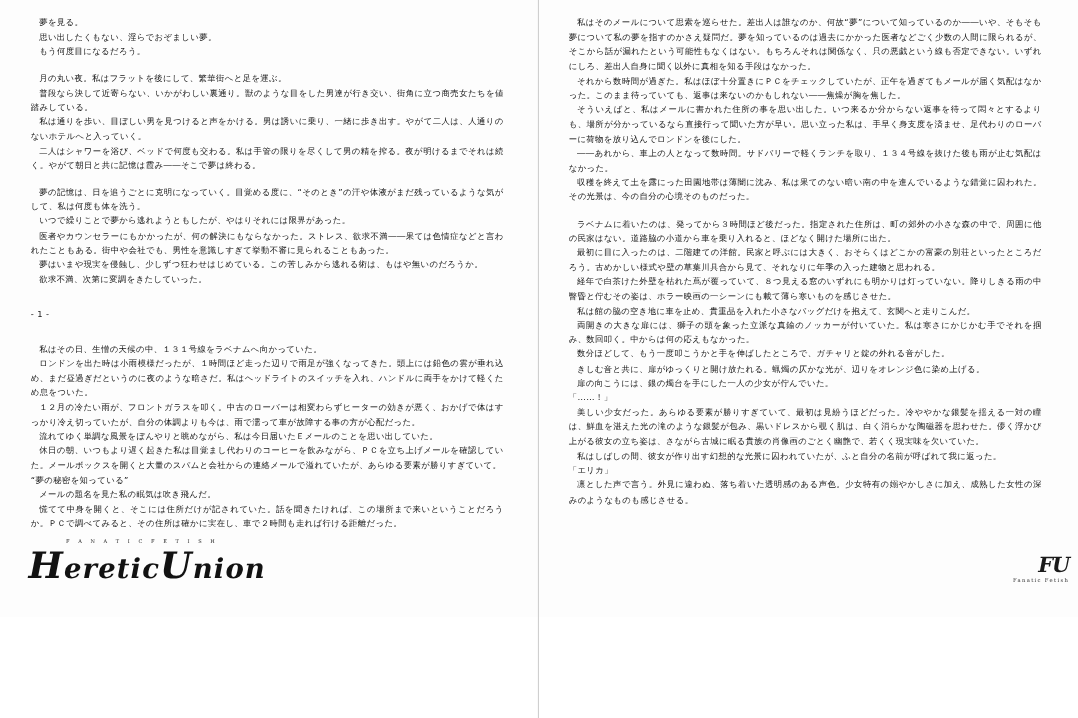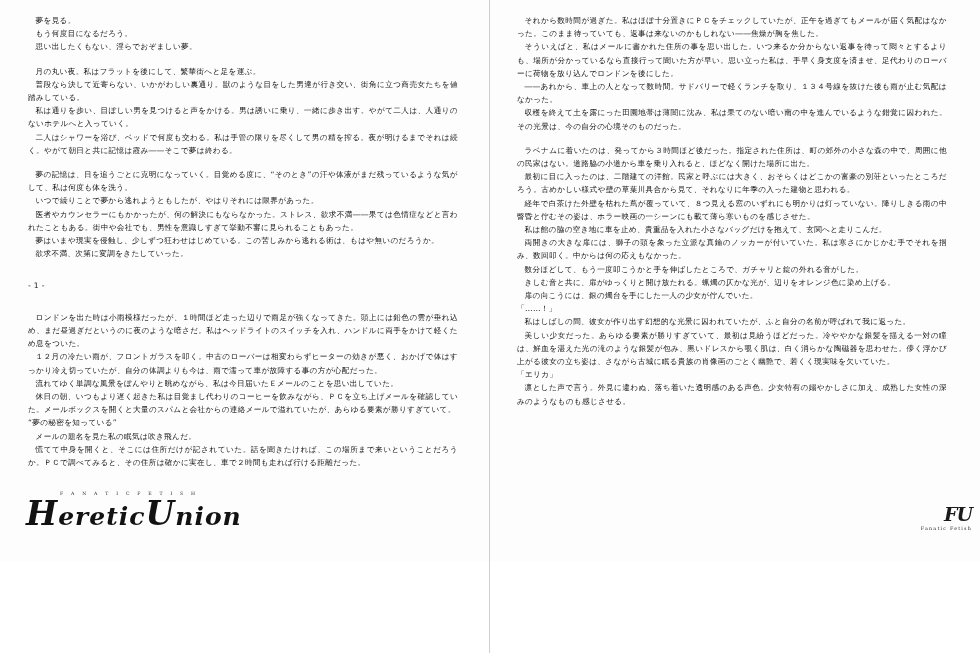--- a/index.html
+++ b/index.html
@@ -112,61 +112,63 @@
 </style>
 </head>
 <body>
 
 <div class="page">
 
   <div class="divider"></div>
 
   <div class="col col-left" id="left-col">
       <p class="para indent">夢を見る。</p>
+      <p class="para indent">思い出したくもない、淫らでおぞましい夢。</p>
       <p class="para indent">もう何度目になるだろう。</p>
-      <p class="para indent">思い出したくもない、淫らでおぞましい夢。</p>
       <div class="gap"></div>
       <p class="para indent">月の丸い夜。私はフラットを後にして、繁華街へと足を運ぶ。</p>
       <p class="para indent">普段なら決して近寄らない、いかがわしい裏通り。獣のような目をした男達が行き交い、街角に立つ商売女たちを値踏みしている。</p>
       <p class="para indent">私は通りを歩い、目ぼしい男を見つけると声をかける。男は誘いに乗り、一緒に歩き出す。やがて二人は、人通りのないホテルへと入っていく。</p>
       <p class="para indent">二人はシャワーを浴び、ベッドで何度も交わる。私は手管の限りを尽くして男の精を搾る。夜が明けるまでそれは続く。やがて朝日と共に記憶は霞み――そこで夢は終わる。</p>
       <div class="gap"></div>
       <p class="para indent">夢の記憶は、日を追うごとに克明になっていく。目覚める度に、“そのとき”の汗や体液がまだ残っているような気がして、私は何度も体を洗う。</p>
       <p class="para indent">いつで繰りことで夢から逃れようともしたが、やはりそれには限界があった。</p>
       <p class="para indent">医者やカウンセラーにもかかったが、何の解決にもならなかった。ストレス、欲求不満――果ては色情症などと言われたこともある。街中や会社でも、男性を意識しすぎて挙動不審に見られることもあった。</p>
       <p class="para indent">夢はいまや現実を侵蝕し、少しずつ狂わせはじめている。この苦しみから逃れる術は、もはや無いのだろうか。</p>
       <p class="para indent">欲求不満、次第に変調をきたしていった。</p>
       <div class="gap"></div>
       <p class="pagenum">- 1 -</p>
       <div class="gap"></div>
+      <p class="para indent">私はその日、生憎の天候の中、１３１号線をラベナムへ向かっていた。</p>
       <p class="para indent">ロンドンを出た時は小雨模様だったが、１時間ほど走った辺りで雨足が強くなってきた。頭上には鉛色の雲が垂れ込め、まだ昼過ぎだというのに夜のような暗さだ。私はヘッドライトのスイッチを入れ、ハンドルに両手をかけて軽くため息をついた。</p>
       <p class="para indent">１２月の冷たい雨が、フロントガラスを叩く。中古のローバーは相変わらずヒーターの効きが悪く、おかげで体はすっかり冷え切っていたが、自分の体調よりも今は、雨で濡って車が故障する事の方が心配だった。</p>
       <p class="para indent">流れてゆく単調な風景をぼんやりと眺めながら、私は今日届いたＥメールのことを思い出していた。</p>
       <p class="para indent">休日の朝、いつもより遅く起きた私は目覚まし代わりのコーヒーを飲みながら、ＰＣを立ち上げメールを確認していた。メールボックスを開くと大量のスパムと会社からの連絡メールで溢れていたが、あらゆる要素が勝りすぎていて。</p>
       <p class="para">“夢の秘密を知っている”</p>
       <p class="para indent">メールの題名を見た私の眠気は吹き飛んだ。</p>
       <p class="para indent">慌てて中身を開くと、そこには住所だけが記されていた。話を聞きたければ、この場所まで来いということだろうか。ＰＣで調べてみると、その住所は確かに実在し、車で２時間も走れば行ける距離だった。</p>
     </div>
   <div class="col col-right" id="right-col">
+      <p class="para indent">私はそのメールについて思索を巡らせた。差出人は誰なのか、何故“夢”について知っているのか――いや、そもそも夢について私の夢を指すのかさえ疑問だ。夢を知っているのは過去にかかった医者などごく少数の人間に限られるが、そこから話が漏れたという可能性もなくはない。もちろんそれは関係なく、只の悪戯という線も否定できない。いずれにしろ、差出人自身に聞く以外に真相を知る手段はなかった。</p>
       <p class="para indent">それから数時間が過ぎた。私はほぼ十分置きにＰＣをチェックしていたが、正午を過ぎてもメールが届く気配はなかった。このまま待っていても、返事は来ないのかもしれない――焦燥が胸を焦した。</p>
       <p class="para indent">そういえばと、私はメールに書かれた住所の事を思い出した。いつ来るか分からない返事を待って悶々とするよりも、場所が分かっているなら直接行って聞いた方が早い。思い立った私は、手早く身支度を済ませ、足代わりのローバーに荷物を放り込んでロンドンを後にした。</p>
       <p class="para indent">――あれから、車上の人となって数時間。サドバリーで軽くランチを取り、１３４号線を抜けた後も雨が止む気配はなかった。</p>
       <p class="para indent">収穫を終えて土を露にった田園地帯は薄闇に沈み、私は果てのない暗い南の中を進んでいるような錯覚に囚われた。その光景は、今の自分の心境そのものだった。</p>
       <div class="gap"></div>
       <p class="para indent">ラベナムに着いたのは、発ってから３時間ほど後だった。指定された住所は、町の郊外の小さな森の中で、周囲に他の民家はない。道路脇の小道から車を乗り入れると、ほどなく開けた場所に出た。</p>
       <p class="para indent">最初に目に入ったのは、二階建ての洋館。民家と呼ぶには大きく、おそらくはどこかの富豪の別荘といったところだろう。古めかしい様式や壁の草葉川具合から見て、それなりに年季の入った建物と思われる。</p>
       <p class="para indent">経年で白茶けた外壁を枯れた蔦が覆っていて、８つ見える窓のいずれにも明かりは灯っていない。降りしきる雨の中瞥昏と佇むその姿は、ホラー映画の一シーンにも載て薄ら寒いものを感じさせた。</p>
       <p class="para indent">私は館の脇の空き地に車を止め、貴重品を入れた小さなバッグだけを抱えて、玄関へと走りこんだ。</p>
       <p class="para indent">両開きの大きな扉には、獅子の頭を象った立派な真鍮のノッカーが付いていた。私は寒さにかじかむ手でそれを掴み、数回叩く。中からは何の応えもなかった。</p>
       <p class="para indent">数分ほどして、もう一度叩こうかと手を伸ばしたところで、ガチャリと錠の外れる音がした。</p>
       <p class="para indent">きしむ音と共に、扉がゆっくりと開け放たれる。蝋燭の仄かな光が、辺りをオレンジ色に染め上げる。</p>
       <p class="para indent">扉の向こうには、銀の燭台を手にした一人の少女が佇んでいた。</p>
       <p class="para">「……！」</p>
+      <p class="para indent">美しい少女だった。あらゆる要素が勝りすぎていて、最初は見紛うほどだった。冷ややかな銀髪を揺える一対の瞳は、鮮血を湛えた光の滝のような銀髪が包み、黒いドレスから覗く肌は、白く消らかな陶磁器を思わせた。儚く浮かび上がる彼女の立ち姿は、さながら古城に眠る貴族の肖像画のごとく幽艶で、若くく現実味を欠いていた。</p>
       <p class="para indent">私はしばしの間、彼女が作り出す幻想的な光景に囚われていたが、ふと自分の名前が呼ばれて我に返った。</p>
-      <p class="para indent">美しい少女だった。あらゆる要素が勝りすぎていて、最初は見紛うほどだった。冷ややかな銀髪を揺える一対の瞳は、鮮血を湛えた光の滝のような銀髪が包み、黒いドレスから覗く肌は、白く消らかな陶磁器を思わせた。儚く浮かび上がる彼女の立ち姿は、さながら古城に眠る貴族の肖像画のごとく幽艶で、若くく現実味を欠いていた。</p>
       <p class="para">「エリカ」</p>
       <p class="para indent">凛とした声で言う。外見に違わぬ、落ち着いた透明感のある声色。少女特有の嫋やかしさに加え、成熟した女性の深みのようなものも感じさせる。</p>
     </div>
 
   <div class="logo-left">
     <div class="kicker">F A N A T I C   F E T I S H</div>
     <div class="wordmark">
       <span class="cap">H</span><span>eretic</span><span class="cap">U</span><span>nion</span>
     </div>
   </div>

